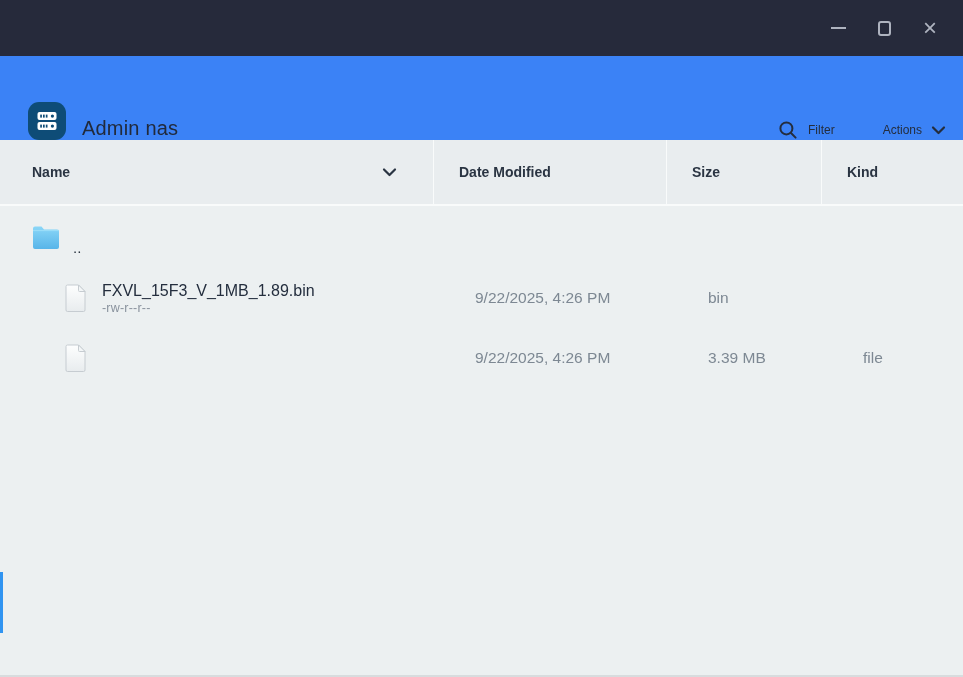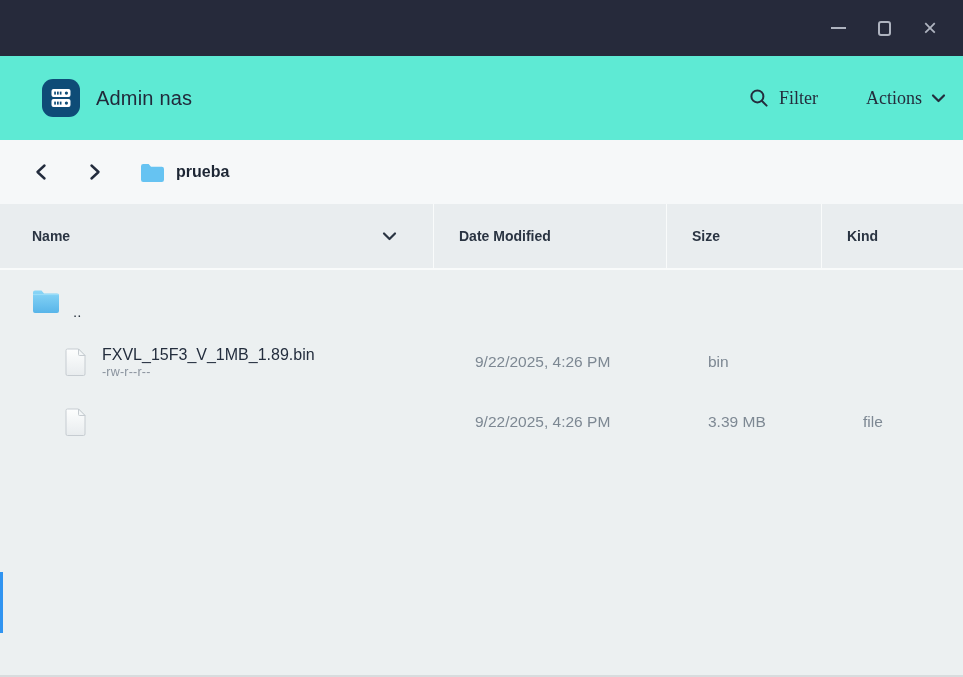--- a/index.html
+++ b/index.html
@@ -18,31 +18,31 @@
     width:46px; height:36px; border:none; background:transparent;
     display:flex; align-items:center; justify-content:center;
     color:#AEB3BF; cursor:pointer;
   }
   .min-shape { display:block; width:15px; border-top:2px solid #AEB3BF; }
   .max-shape { display:block; width:13px; height:15px; border:2px solid #AEB3BF; border-radius:3px; }
   .close-glyph { font-size:24px; line-height:1; font-weight:400; }
 
   
   .app-header {
-    height:84px; background:#5eead4;
-    display:flex; align-items:center; padding-left:42px;
+    height:84px; background:#3b82f6;
+    display:flex; align-items:flex-end; padding-left:28px;
   }
   .app-icon { width:38px; height:38px; flex:0 0 auto; }
   .app-title {
     margin-left:16px; font-size:20px; font-weight:500; color:#212A3B; letter-spacing:.2px;
   }
   .header-right { margin-left:auto; display:flex; align-items:center; gap:48px; padding-right:17px; }
   .filter-button, .actions-button {
     display:flex; align-items:center; gap:10px; background:transparent; border:none;
-    font-family:Liberation Serif, serif; font-size:18px; color:#242D3D; cursor:pointer;
+    font-family:Liberation Sans, sans-serif; font-size:12px; color:#242D3D; cursor:pointer;
   }
   .actions-button { gap:9px; }
 
   
   .breadcrumb-bar {
     height:64px; background:#F6F8F9;
     display:flex; align-items:center; padding-left:30px;
   }
   .nav-btn { background:transparent; border:none; cursor:pointer; display:flex; align-items:center; padding:4px; }
   .nav-btn + .nav-btn { margin-left:32px; }
@@ -134,38 +134,20 @@
         <span>Actions</span>
         <span>
           <svg width="15" height="10" viewBox="0 0 15 10" fill="none" stroke="#242D3D" stroke-width="2.2" stroke-linecap="round" stroke-linejoin="round">
             <polyline points="2,2.5 7.5,8 13,2.5"></polyline>
           </svg>
         </span>
       </button>
     </div>
   </div>
 
-  <div class="breadcrumb-bar">
-    <button class="nav-btn">
-      <svg width="14" height="18" viewBox="0 0 14 18" fill="none" stroke="#232C3D" stroke-width="2.4" stroke-linecap="round" stroke-linejoin="round">
-        <polyline points="10.5,2.5 3.5,9 10.5,15.5"></polyline>
-      </svg>
-    </button>
-    <button class="nav-btn">
-      <svg width="14" height="18" viewBox="0 0 14 18" fill="none" stroke="#232C3D" stroke-width="2.4" stroke-linecap="round" stroke-linejoin="round">
-        <polyline points="3.5,2.5 10.5,9 3.5,15.5"></polyline>
-      </svg>
-    </button>
-    <span class="crumb-folder">
-      <svg width="25" height="21" viewBox="0 0 25 21">
-        <path d="M1 4.2 Q1 2 3.2 2 H8.6 L11 4.8 H21.8 Q24 4.8 24 7 V17.8 Q24 20 21.8 20 H3.2 Q1 20 1 17.8 Z" fill="#66C3F2"></path>
-      </svg>
-    </span>
-    <span class="crumb-label">prueba</span>
-  </div>
 
   <div class="table-header">
     <div class="th th-name">
       <span>Name</span>
       <span>
         <svg width="15" height="10" viewBox="0 0 15 10" fill="none" stroke="#2A3442" stroke-width="2.2" stroke-linecap="round" stroke-linejoin="round">
           <polyline points="2,2.5 7.5,8 13,2.5"></polyline>
         </svg>
       </span>
     </div>

